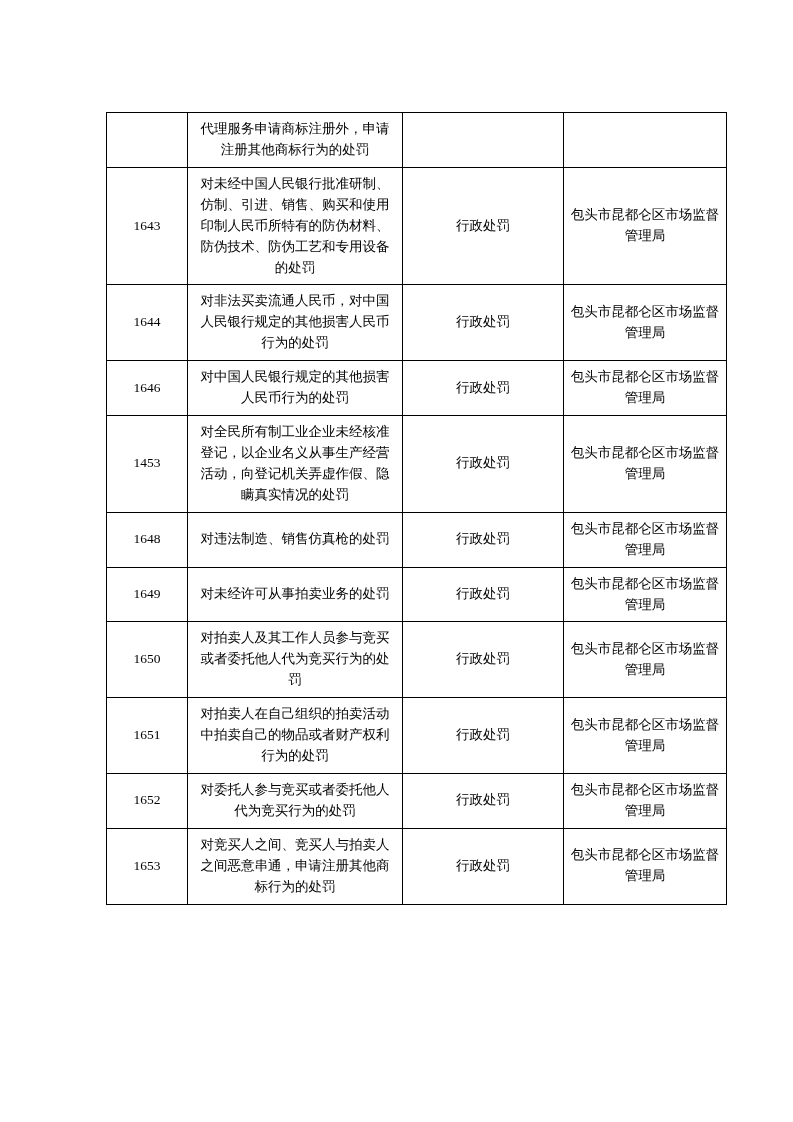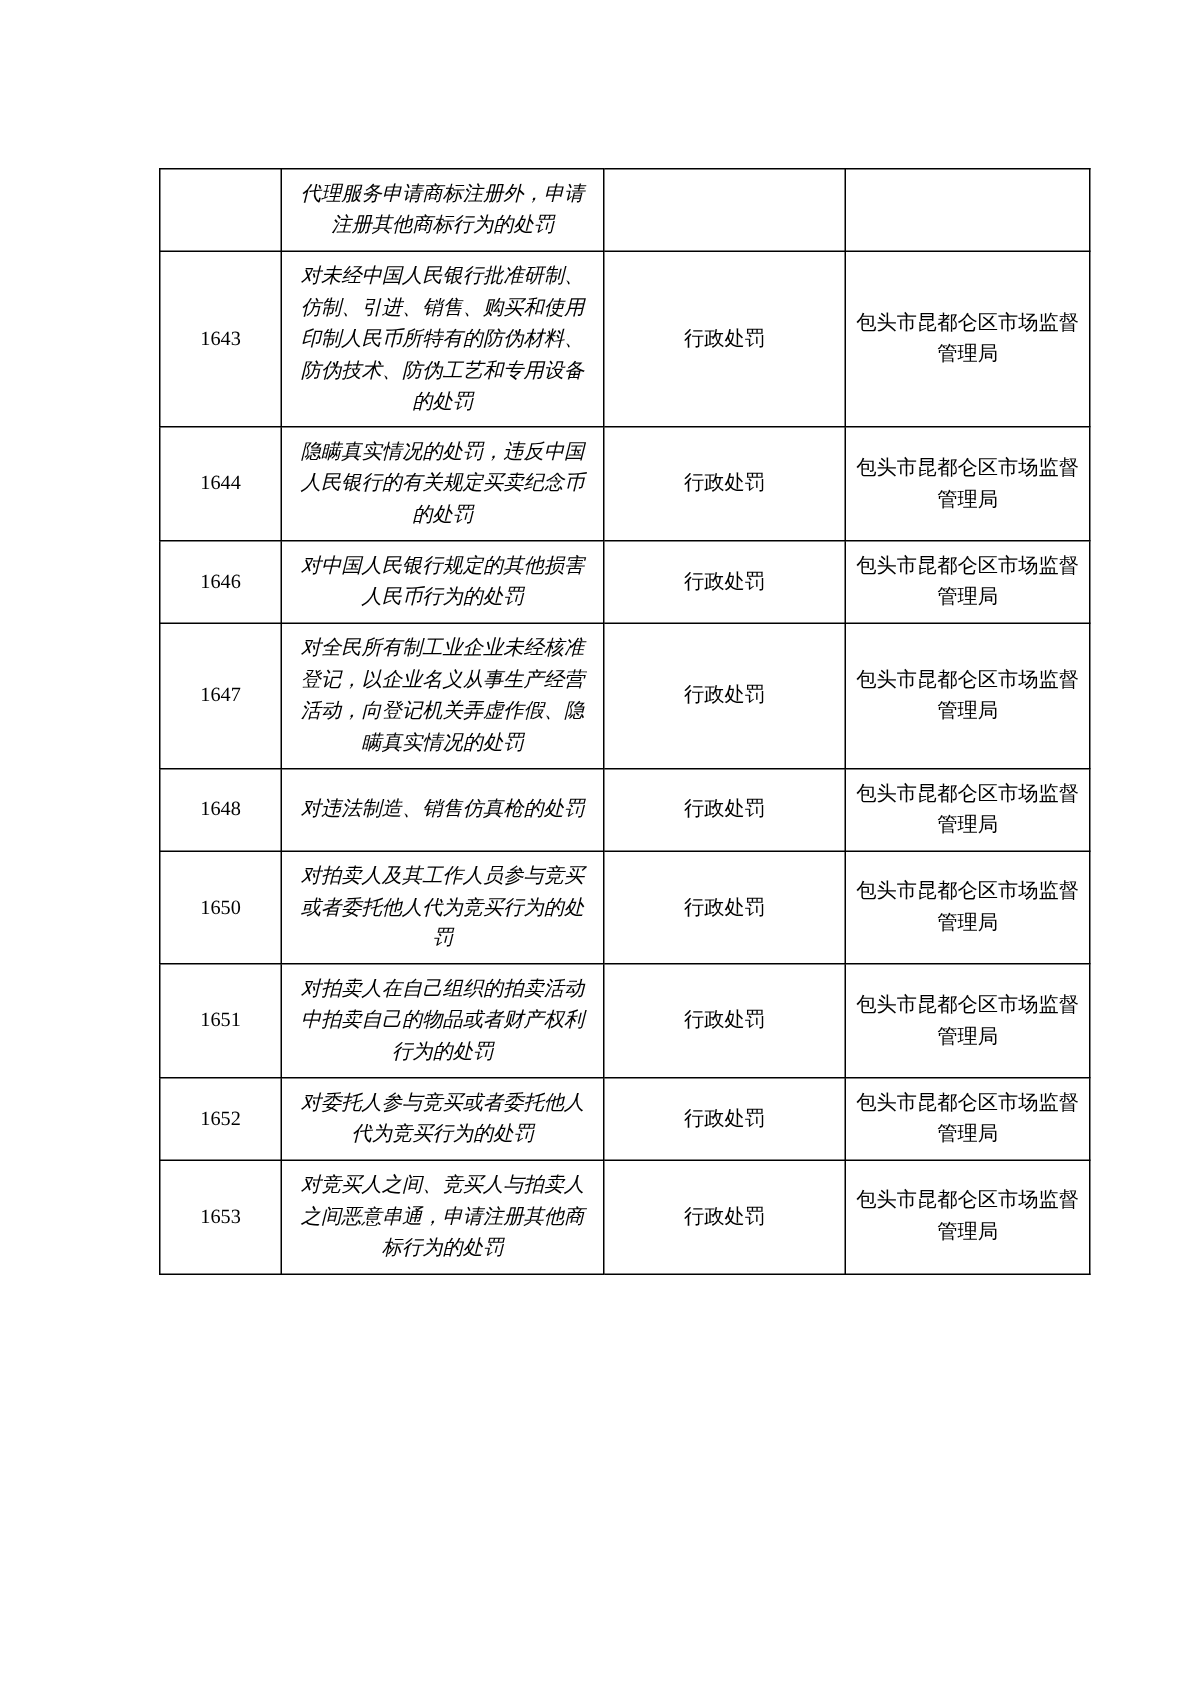--- a/index.html
+++ b/index.html
@@ -37,21 +37,20 @@
   col.c-id { width: 81px; }
   col.c-item { width: 215px; }
   col.c-type { width: 161px; }
   col.c-org { width: 163px; }
 
   td.cell-id {
     text-align: center;
   }
   td.cell-item {
     text-align: center;
-    font-style: italic;
   }
   td.cell-type {
     text-align: center;
     border-radius: 16px;
   }
   td.cell-org {
     text-align: center;
     margin-top: 25px;
   }
 </style>
@@ -74,39 +73,45 @@
         <td class="cell-org"></td>
       </tr>
       <tr>
         <td class="cell-id">1643</td>
         <td class="cell-item">对未经中国人民银行批准研制、仿制、引进、销售、购买和使用印制人民币所特有的防伪材料、防伪技术、防伪工艺和专用设备的处罚</td>
         <td class="cell-type">行政处罚</td>
         <td class="cell-org">包头市昆都仑区市场监督管理局</td>
       </tr>
       <tr>
         <td class="cell-id">1644</td>
-        <td class="cell-item">隐瞒真实情况的处罚，违反中国人民银行的有关规定买卖纪念币的处罚</td>
+        <td class="cell-item">对非法买卖流通人民币，对中国人民银行规定的其他损害人民币行为的处罚</td>
         <td class="cell-type">行政处罚</td>
         <td class="cell-org">包头市昆都仑区市场监督管理局</td>
       </tr>
       <tr>
         <td class="cell-id">1646</td>
         <td class="cell-item">对中国人民银行规定的其他损害人民币行为的处罚</td>
         <td class="cell-type">行政处罚</td>
         <td class="cell-org">包头市昆都仑区市场监督管理局</td>
       </tr>
       <tr>
-        <td class="cell-id">1647</td>
+        <td class="cell-id">1453</td>
         <td class="cell-item">对全民所有制工业企业未经核准登记，以企业名义从事生产经营活动，向登记机关弄虚作假、隐瞒真实情况的处罚</td>
         <td class="cell-type">行政处罚</td>
         <td class="cell-org">包头市昆都仑区市场监督管理局</td>
       </tr>
       <tr>
         <td class="cell-id">1648</td>
         <td class="cell-item">对违法制造、销售仿真枪的处罚</td>
+        <td class="cell-type">行政处罚</td>
+        <td class="cell-org">包头市昆都仑区市场监督管理局</td>
+      </tr>
+      <tr>
+        <td class="cell-id">1649</td>
+        <td class="cell-item">对未经许可从事拍卖业务的处罚</td>
         <td class="cell-type">行政处罚</td>
         <td class="cell-org">包头市昆都仑区市场监督管理局</td>
       </tr>
       <tr>
         <td class="cell-id">1650</td>
         <td class="cell-item">对拍卖人及其工作人员参与竞买或者委托他人代为竞买行为的处罚</td>
         <td class="cell-type">行政处罚</td>
         <td class="cell-org">包头市昆都仑区市场监督管理局</td>
       </tr>
       <tr>

